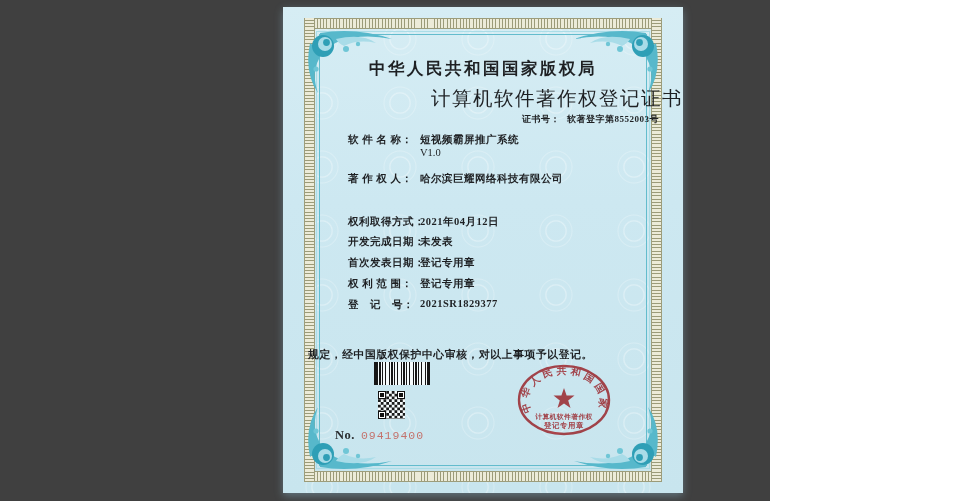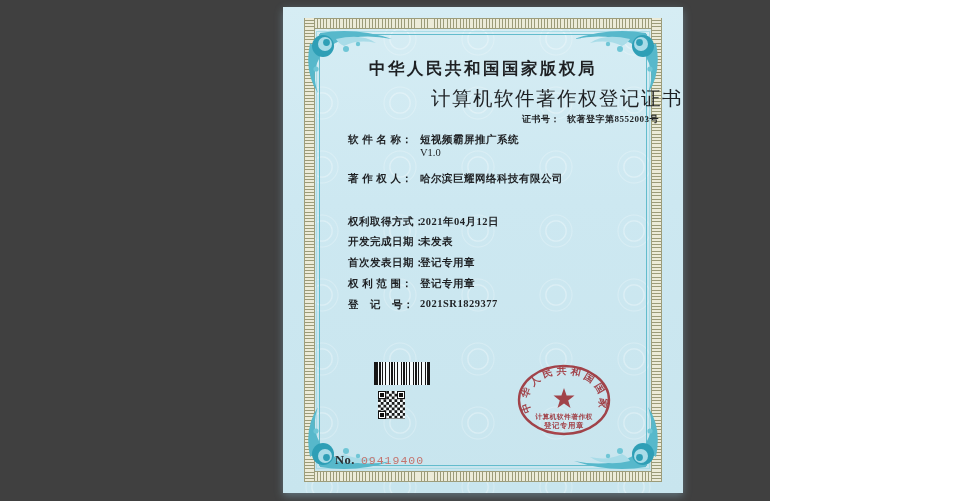--- a/index.html
+++ b/index.html
@@ -71,21 +71,21 @@
     border-left:3px solid #161616; border-right:3px solid #161616;
   }
   .qr { position:absolute; left:95px; top:384px; width:27px; height:28px; background:#f6fbfc;
     background-image:repeating-conic-gradient(#1a1a1a 0% 25%, transparent 0% 50%);
     background-size:5.5px 5.5px;
   }
   .qr .f { position:absolute; width:8px; height:8px; border:1.8px solid #111; background:#fff; }
   .qr .f::after { content:""; position:absolute; inset:1px; background:#111; }
   .qr .f-tl { left:0; top:0; } .qr .f-tr { right:0; top:0; } .qr .f-bl { left:0; bottom:0; }
 
-  .serial { position:absolute; left:52px; top:446px; font-size:12.5px; letter-spacing:.5px; }
+  .serial { position:absolute; left:52px; top:421px; font-size:12.5px; letter-spacing:.5px; }
   .serial .prefix { color:#2a2d30; font-weight:bold; }
   .serial .num { color:#c4736d; margin-left:6px; font-family:"Liberation Mono","DejaVu Sans Mono",monospace; font-size:11.5px; letter-spacing:1px; }
 
   
   .seal { position:absolute; left:232px; top:356px; width:98px; height:78px;
     mix-blend-mode:multiply; opacity:.92; }
   .seal svg { width:100%; height:100%; display:block; }
   .issue-date { position:absolute; left:212px; top:429px; width:140px; text-align:center;
     font-size:13px; font-weight:bold; letter-spacing:1px; color:#1b1d20; }
 </style>
@@ -184,20 +184,21 @@
     </div>
     <div class="row ink" style="top:270px">
       <span class="lab">权 利 范 围：</span>
       <span class="val">登记专用章</span>
     </div>
     <div class="row ink" style="top:291px">
       <span class="lab">登　记　号：</span>
       <span class="val">2021SR1829377</span>
     </div>
 
+    <div class="stmt stmt2 ink">规定，经中国版权保护中心审核，对以上事项予以登记。</div>
 
     <div class="barcode"></div>
     <div class="qr">
       <div class="f f-tl"></div>
       <div class="f f-tr"></div>
       <div class="f f-bl"></div>
     </div>
     <div class="serial">
       <span class="prefix">No.</span><span class="num">09419400</span>
     </div>

